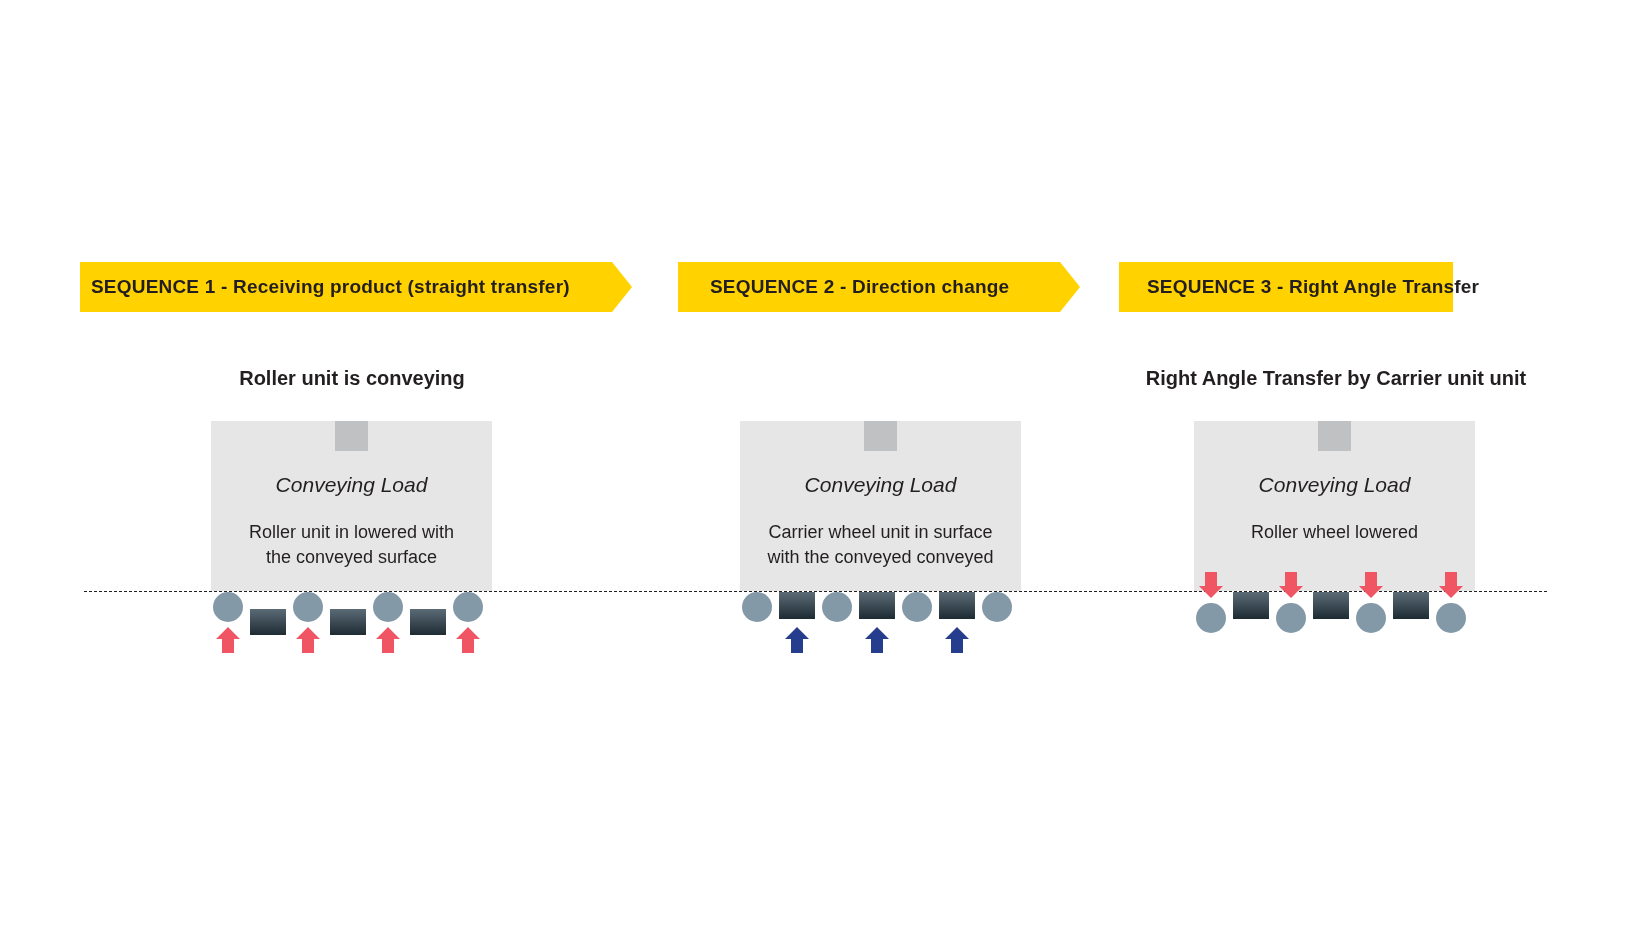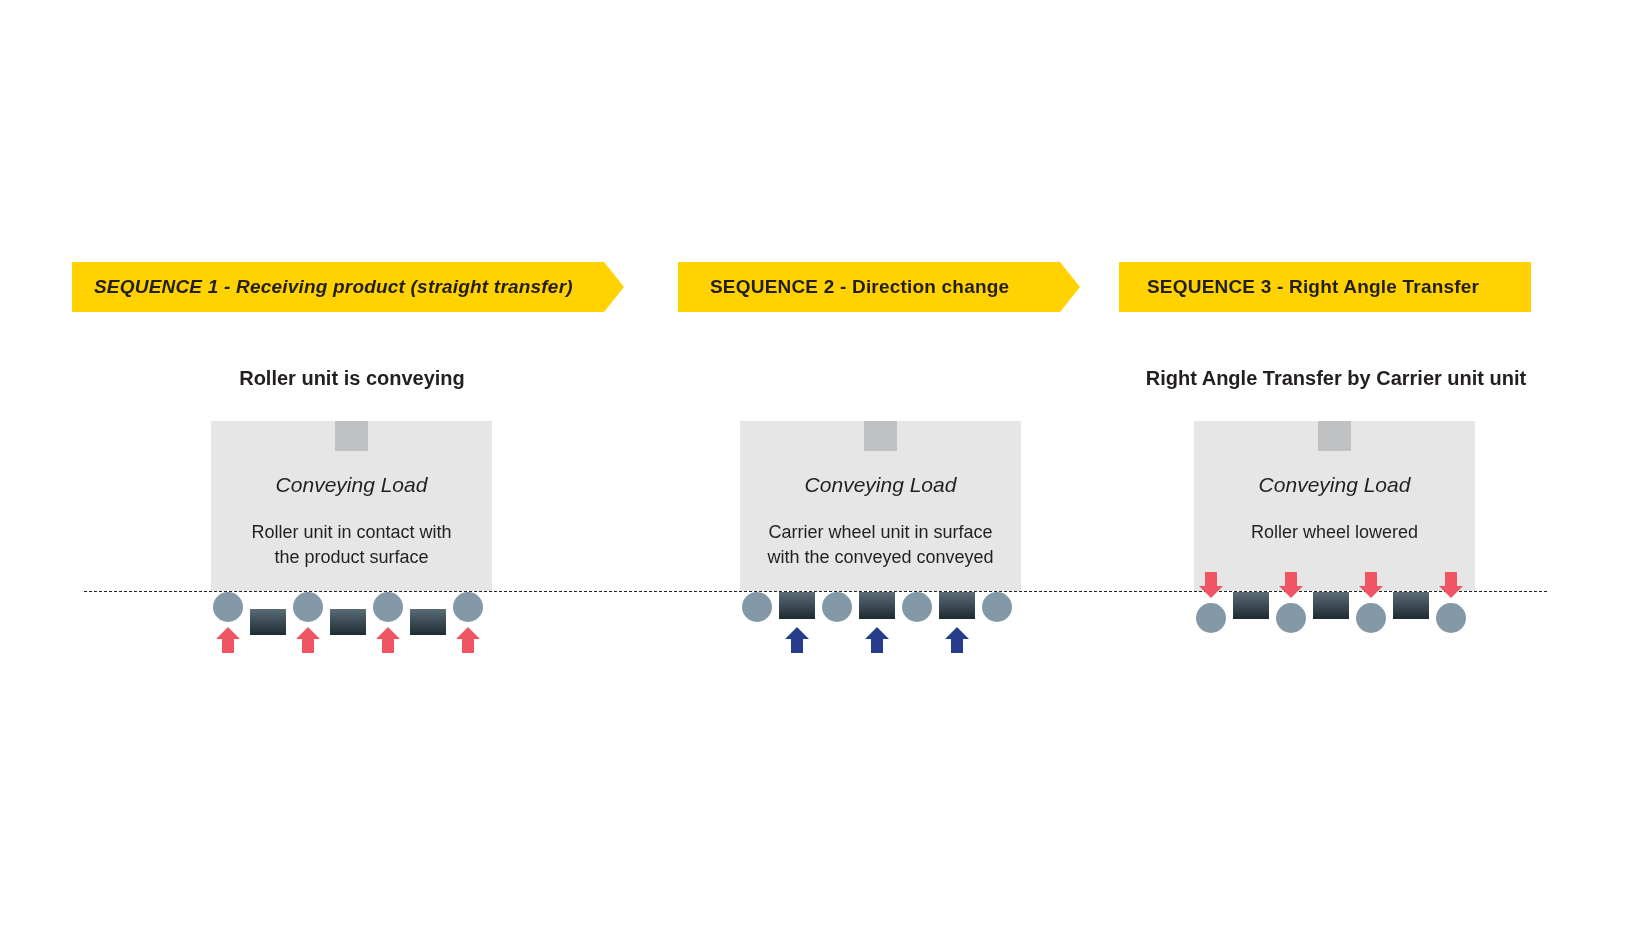--- a/index.html
+++ b/index.html
@@ -2,23 +2,23 @@
 <html><head>
 <meta charset="utf-8">
 <style>
   html, body { margin: 0; padding: 0; background: #ffffff; }
   body { width: 1647px; height: 926px; position: relative; overflow: hidden;
          font-family: "Liberation Sans", "DejaVu Sans", sans-serif; color: #231f20; }
   .banner { position: absolute; top: 262px; height: 50px; background: #ffd200;
             display: flex; align-items: center; box-sizing: border-box;
             font-weight: bold; font-size: 19px; color: #231f20; white-space: nowrap; letter-spacing: 0.2px; }
   .banner.arrow { clip-path: polygon(0 0, calc(100% - 20px) 0, 100% 50%, calc(100% - 20px) 100%, 0 100%); }
-  #banner-1 { left: 72px; width: 552px; padding-left: 22px; font-style: italic; }
+  #banner-1 { left: 80px; width: 552px; padding-left: 11px; }
   #banner-2 { left: 678px; width: 402px; padding-left: 32px; }
-  #banner-3 { left: 1119px; width: 412px; padding-left: 28px; }
+  #banner-3 { left: 1119px; width: 334px; padding-left: 28px; }
   .subtitle { position: absolute; top: 367px; font-weight: bold; font-size: 20px; color: #231f20;
               white-space: nowrap; transform: translateX(-50%); }
   .load-box { position: absolute; top: 421px; width: 281px; height: 170px; background: #e6e6e7; }
   .load-box .tab { position: absolute; top: 0; left: 50%; width: 33px; height: 30px;
                    margin-left: -17px; background: #c0c1c3; }
   .load-box .title { position: absolute; top: 52px; left: 0; right: 0; text-align: center;
                      font-size: 21px; color: #231f20; font-style: italic; }
   .load-box .desc { position: absolute; top: 99px; left: 0; right: 0; text-align: center;
                     font-size: 18px; line-height: 25px; color: #231f20; }
   #surface-line { position: absolute; left: 84px; width: 1463px; top: 591px; height: 0;
@@ -38,22 +38,22 @@
   <span>SEQUENCE 3 - Right Angle Transfer</span>
 </div>
 
 <div class="subtitle" style="left:352px">Roller unit is conveying</div>
 <div class="subtitle" style="left:1336px">Right Angle Transfer by Carrier unit unit</div>
 
 <div class="load-box" style="left:211px">
   <div class="tab"></div>
   <div class="title">Conveying Load</div>
   <div class="desc">
-    <div>Roller unit in contact with</div>
-    <div>the product surface</div>
+    <div>Roller unit in lowered with</div>
+    <div>the conveyed surface</div>
   </div>
 </div>
 <div class="load-box" style="left:740px">
   <div class="tab"></div>
   <div class="title">Conveying Load</div>
   <div class="desc">
     <div>Carrier wheel unit in surface</div>
     <div>with the conveyed conveyed</div>
   </div>
 </div>

